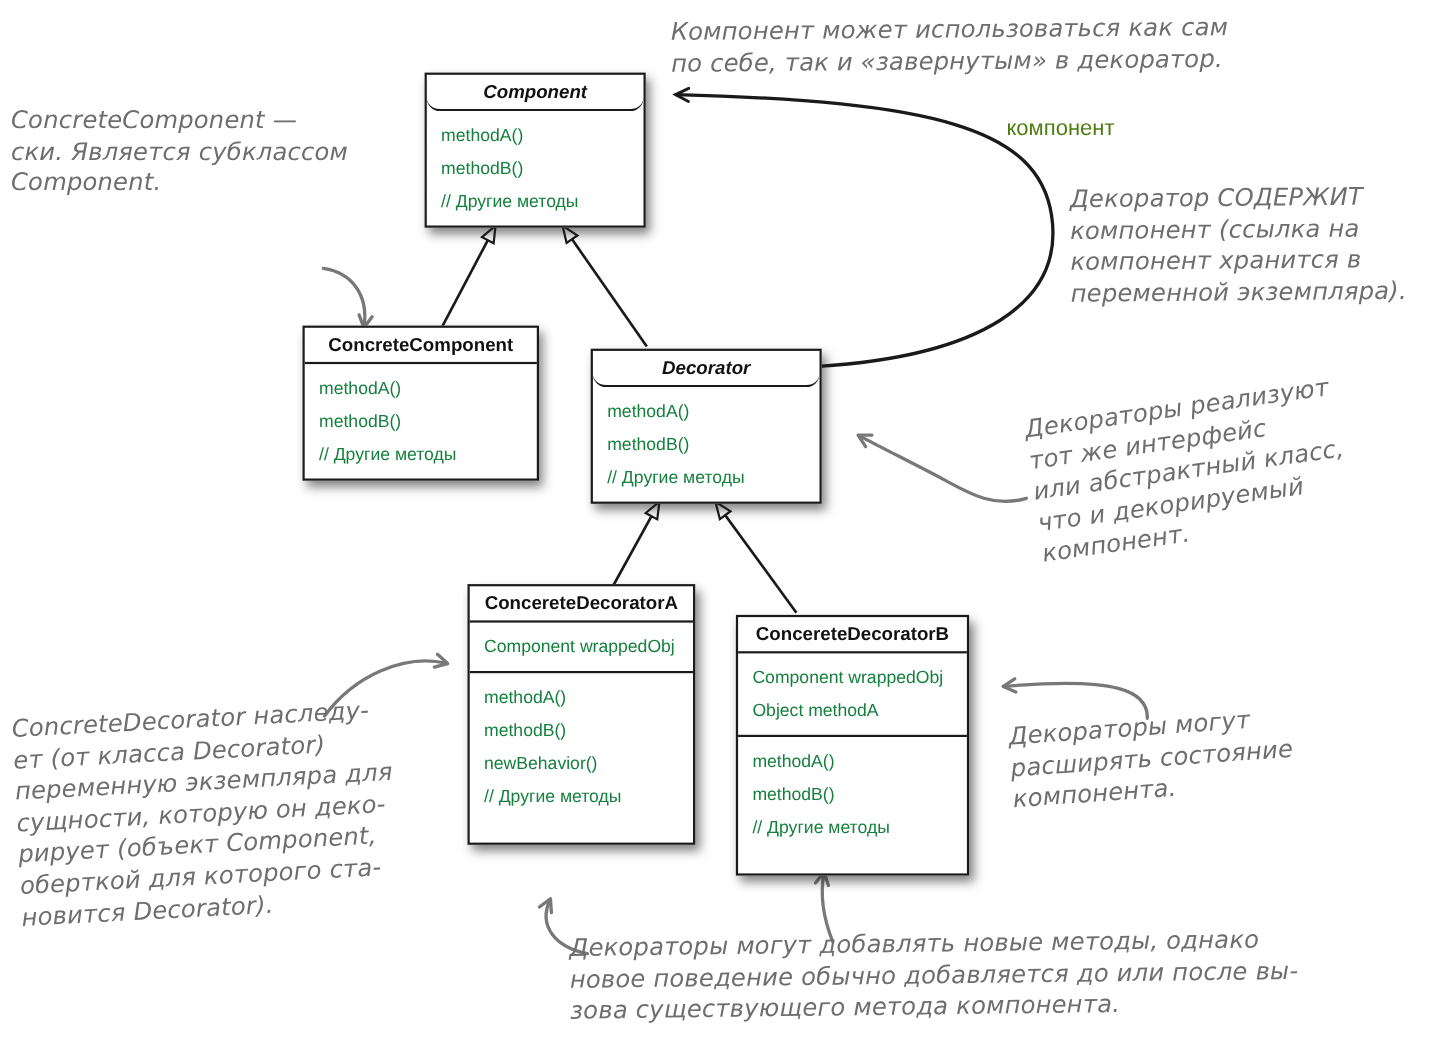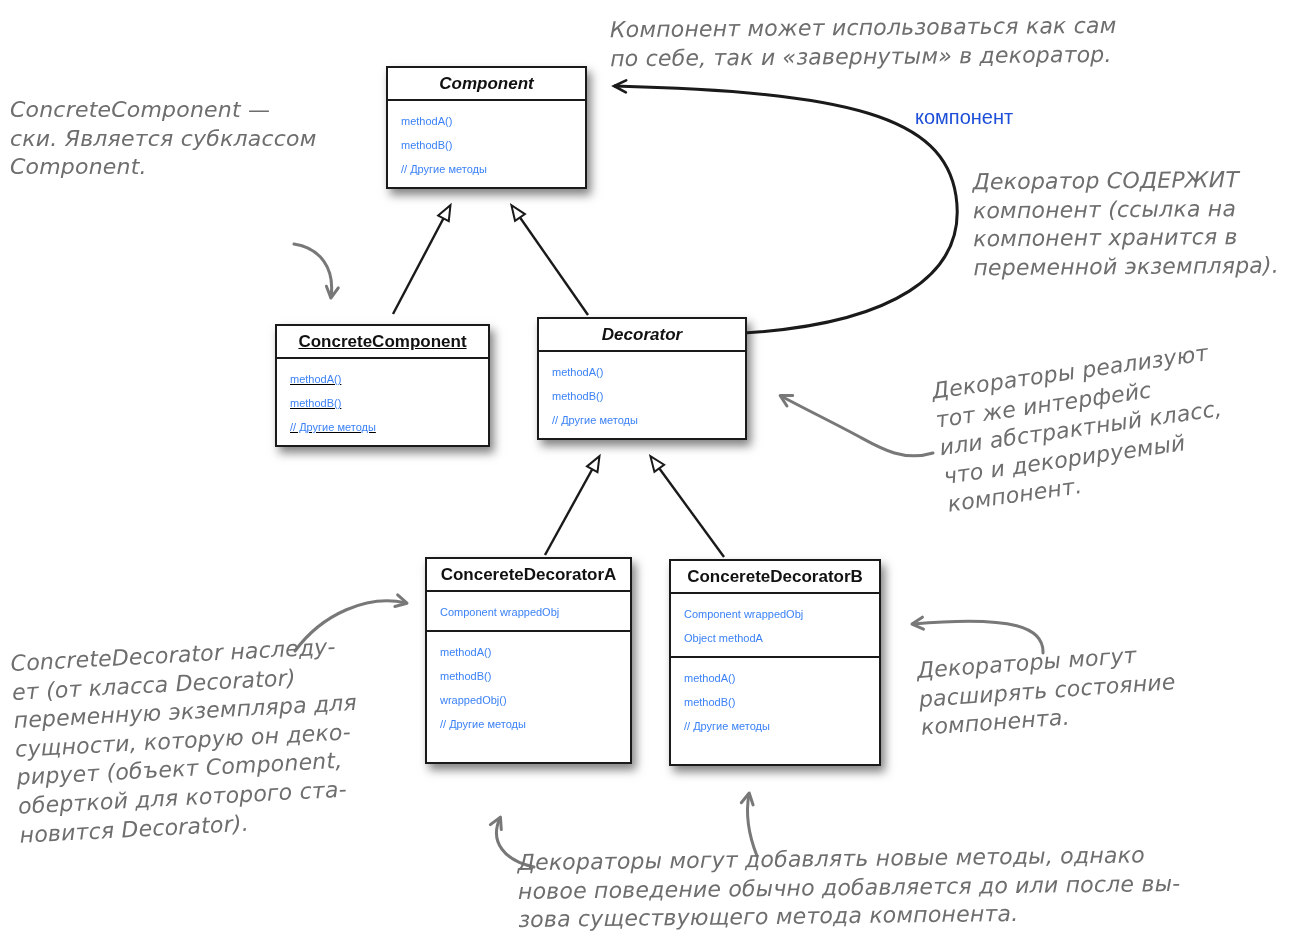--- a/index.html
+++ b/index.html
@@ -5,33 +5,33 @@
   html,body{margin:0;padding:0;background:#ffffff;}
   #canvas{position:relative;width:1305px;height:944px;background:#ffffff;overflow:hidden;
           font-family:"Liberation Sans",sans-serif;}
   svg.arrows{position:absolute;left:0;top:0;width:1305px;height:944px;pointer-events:none;}
 
   
   .uml-box{position:absolute;background:#ffffff;border:2px solid #1a1a1a;
            box-shadow:4px 6px 9px rgba(30,30,30,0.55);}
   .uml-title{font-weight:bold;font-size:17px;text-align:center;padding:6px 4px 5px 4px;
              border-bottom:2px solid #1a1a1a;color:#111;}
-  .uml-title.abstract{font-style:italic;}
+  .uml-title.abstract{font-style:italic;border-radius:12px;}
   .uml-section{padding:8px 0 6px 0;}
   .uml-section.with-sep{border-top:2px solid #1a1a1a;}
-  .uml-line{font-size:11px;color:#3b82f6;padding:6px 10px 6px 13px;white-space:nowrap;}
+  .uml-line{font-size:16px;color:#15803d;padding:6px 10px 6px 13px;white-space:nowrap;}
   .pad-bottom{padding-bottom:26px;}
 
   
   .hand{position:absolute;color:#6e6e6e;font-style:italic;
         font-family:"DejaVu Sans",sans-serif;font-size:22px;line-height:1.3;
         white-space:nowrap;letter-spacing:0.2px;}
   .hand div{white-space:nowrap;}
 
-  .edge-label{position:absolute;color:#1d4ed8;font-size:20px;
+  .edge-label{position:absolute;color:#4d7c0f;font-size:20px;
               font-family:"Liberation Sans",sans-serif;}
 </style>
 </head>
 <body>
 
 <div id="canvas">
 
   <svg class="arrows" viewBox="0 0 1305 944" xmlns="http://www.w3.org/2000/svg">
     <defs>
       <marker id="tri" markerWidth="20" markerHeight="18" refX="16" refY="8" orient="auto" markerUnits="userSpaceOnUse">
@@ -62,47 +62,47 @@
 
   <div class="uml-box" style="left:386px;top:66px;width:197px;">
     <div class="uml-title abstract">Component</div>
     <div class="uml-section">
       <div class="uml-line">methodA()</div>
       <div class="uml-line">methodB()</div>
       <div class="uml-line">// Другие методы</div>
     </div>
   </div>
 
-  <div class="uml-box" style="left:275px;top:324px;width:211px;text-decoration:underline;">
+  <div class="uml-box" style="left:275px;top:296px;width:211px;">
     <div class="uml-title">ConcreteComponent</div>
     <div class="uml-section">
       <div class="uml-line">methodA()</div>
       <div class="uml-line">methodB()</div>
       <div class="uml-line">// Другие методы</div>
     </div>
   </div>
 
   <div class="uml-box" style="left:537px;top:317px;width:206px;">
     <div class="uml-title abstract">Decorator</div>
     <div class="uml-section">
       <div class="uml-line">methodA()</div>
       <div class="uml-line">methodB()</div>
       <div class="uml-line">// Другие методы</div>
     </div>
   </div>
 
-  <div class="uml-box" style="left:425px;top:557px;width:203px;">
+  <div class="uml-box" style="left:425px;top:531px;width:203px;">
     <div class="uml-title">ConcereteDecoratorA</div>
     <div class="uml-section">
       <div class="uml-line">Component wrappedObj</div>
     </div>
     <div class="uml-section with-sep pad-bottom">
       <div class="uml-line">methodA()</div>
       <div class="uml-line">methodB()</div>
-      <div class="uml-line">wrappedObj()</div>
+      <div class="uml-line">newBehavior()</div>
       <div class="uml-line">// Другие методы</div>
     </div>
   </div>
 
   <div class="uml-box" style="left:669px;top:559px;width:208px;">
     <div class="uml-title">ConcereteDecoratorB</div>
     <div class="uml-section">
       <div class="uml-line">Component wrappedObj</div>
       <div class="uml-line">Object methodA</div>
     </div>

